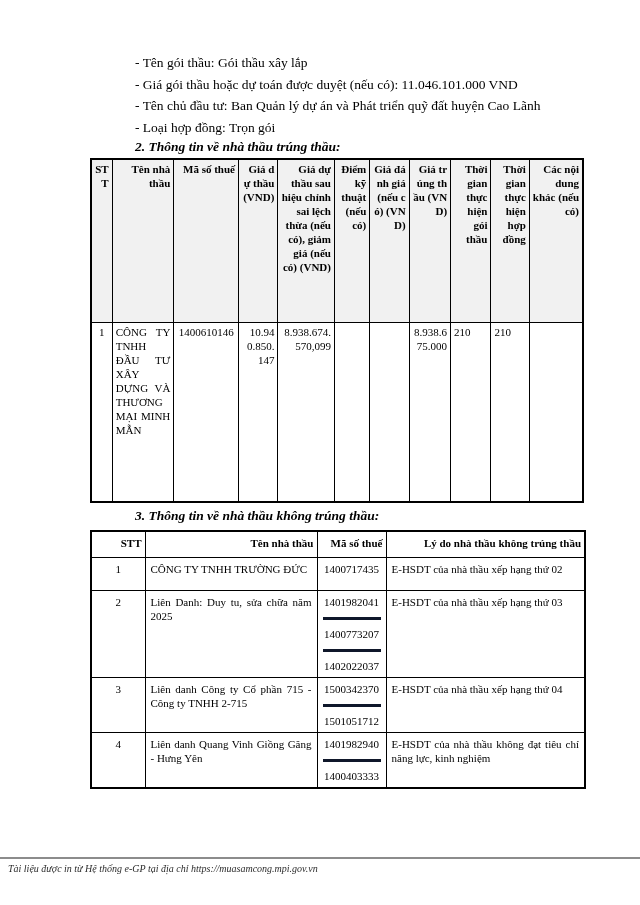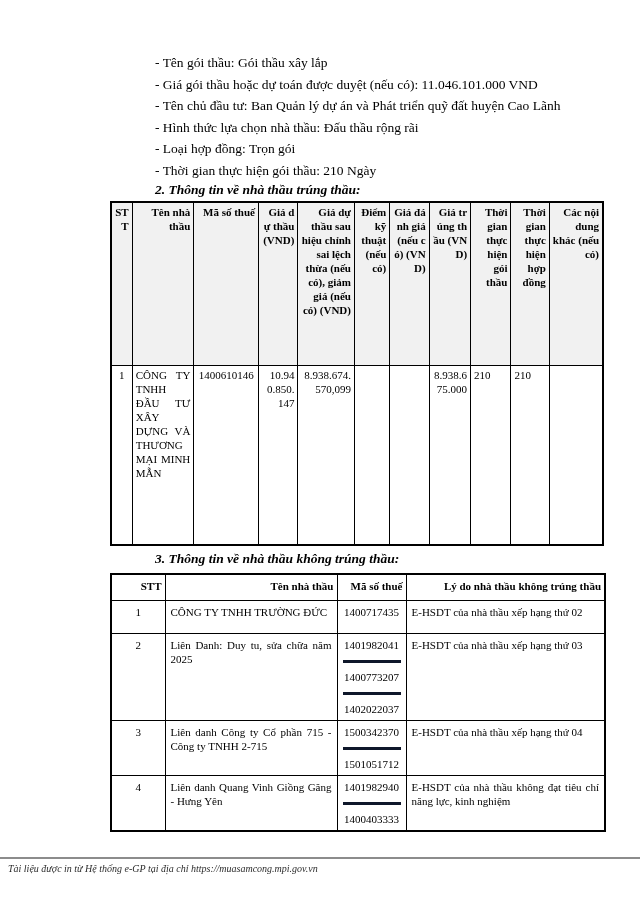--- a/index.html
+++ b/index.html
@@ -6,21 +6,20 @@
   html, body { background: #e9e9e9; }
   body { font-family: "Liberation Serif", "DejaVu Serif", serif; }
   .page {
     position: relative;
     width: 640px;
     height: 905px;
     background: #ffffff;
     overflow: hidden;
     margin: 0 auto;
     color: #000;
-    padding-left: 20px;
   }
   .content { padding: 52px 56px 0 90px; }
 
   
   .intro p {
     font-size: 13.5px;
     line-height: 21.5px;
     text-indent: 45px;
     text-align: left;
   }
@@ -111,23 +110,21 @@
 </head>
 <body>
 
 <div class="page">
   <div class="content">
 
     <div class="intro">
       <p>- Tên gói thầu: Gói thầu xây lắp</p>
       <p>- Giá gói thầu hoặc dự toán được duyệt (nếu có): 11.046.101.000 VND</p>
       <p>- Tên chủ đầu tư: Ban Quản lý dự án và Phát triển quỹ đất huyện Cao Lãnh</p>
-      <p>- Hình thức lựa chọn nhà thầu: Đấu thầu rộng rãi</p>
       <p>- Loại hợp đồng: Trọn gói</p>
-      <p>- Thời gian thực hiện gói thầu: 210 Ngày</p>
     </div>
 
     <div class="section-title">2. Thông tin về nhà thầu trúng thầu:</div>
 
     <table class="winners-table">
       <colgroup>
         <col class="col-stt">
           <col class="col-name">
           <col class="col-tax">
           <col class="col-bid">

